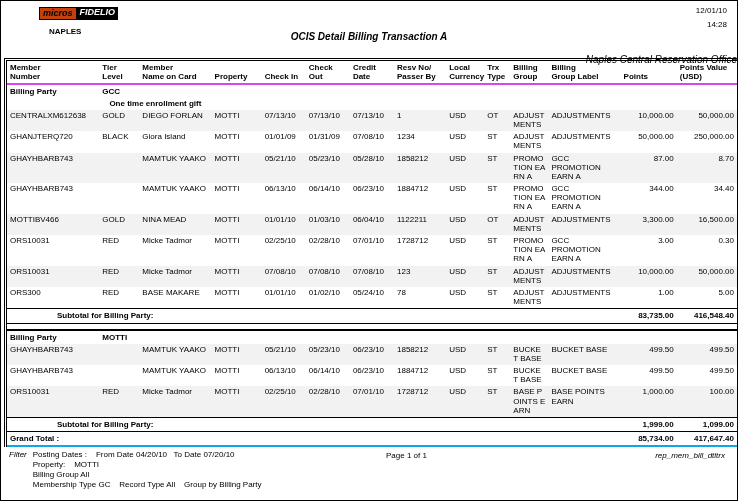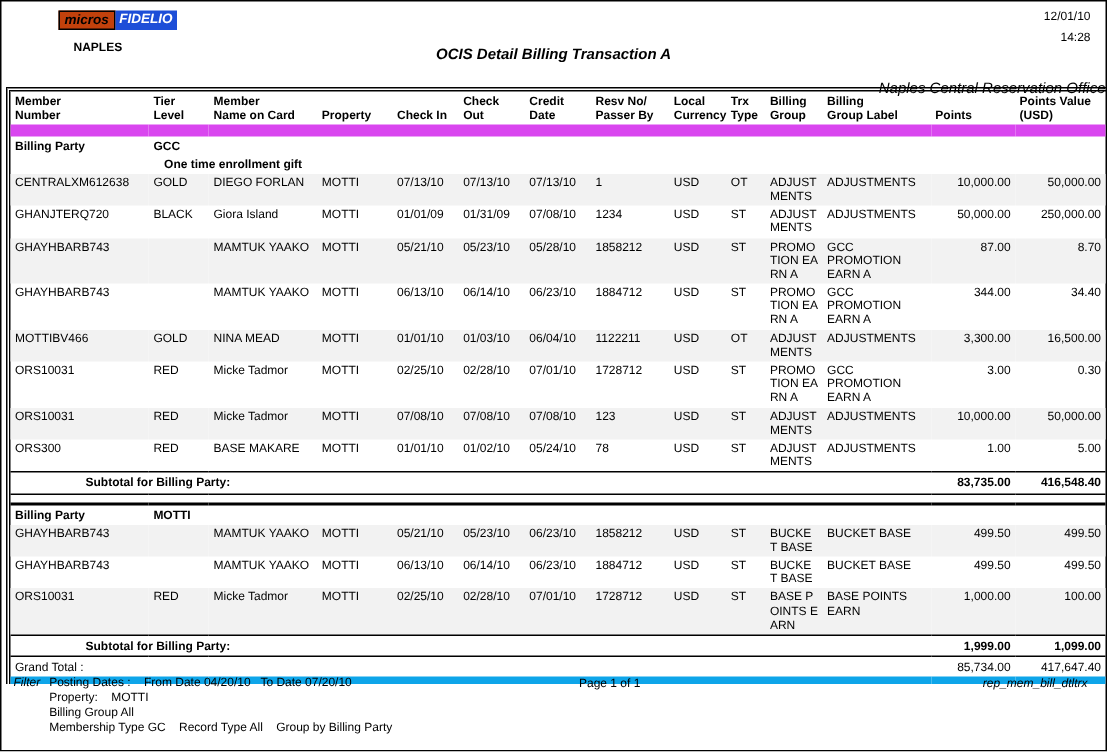--- a/index.html
+++ b/index.html
@@ -4,44 +4,44 @@
 <style>
   html,body{margin:0;padding:0;background:#fff;}
   body{width:738px;height:501px;position:relative;overflow:hidden;
        font-family:"Liberation Sans","DejaVu Sans",sans-serif;color:#000;}
   .page{position:absolute;inset:0;border:1px solid #000;background:#fff;}
 
   
   .rpt-header{position:absolute;top:0;left:0;right:0;height:56px;}
   .logo{position:absolute;left:38px;top:6px;display:inline-flex;align-items:stretch;font-size:9px;font-weight:bold;line-height:11px;}
   .logo .micros{border:1px solid #000;padding:0 3px;background:#c2410c;font-style:italic;}
-  .logo .fidelio{background:#1d4ed8;color:#fff;padding:0 3px;font-style:italic;}
+  .logo .fidelio{background:#000000;color:#fff;padding:0 3px;font-style:italic;}
   .logo-sub{position:absolute;left:48px;top:26px;font-size:8px;font-weight:bold;}
   .office-title{position:absolute;top:5px;left:0;right:0;text-align:right;font-size:10px;font-style:italic;margin-top:48px;}
   .report-title{position:absolute;top:30px;left:0;right:0;text-align:center;font-size:10px;font-style:italic;font-weight:bold;}
   .rpt-date{position:absolute;right:10px;top:5px;font-size:8px;}
   .rpt-time{position:absolute;right:10px;top:19px;font-size:8px;}
 
   
   .table-wrap{position:absolute;top:57px;left:3px;width:730px;
               border-left:3px double #000;border-right:3px double #000;border-top:3px double #000;}
   table{border-collapse:collapse;table-layout:fixed;width:100%;}
   th{font-size:8px;font-weight:bold;text-align:left;vertical-align:bottom;
-     padding:2px 3px;border-bottom:8px solid #d946ef;white-space:pre-line;line-height:1.15;}
+     padding:2px 3px;border-bottom:2px solid #d946ef;white-space:pre-line;line-height:1.15;}
   th.c{text-align:left;}
   td{font-size:8px;vertical-align:top;padding:1px 3px 2px 3px;line-height:1.15;word-wrap:break-word;}
   td.r{text-align:right;}
   td.bg-col{word-break:break-all;}
   tr.stripe td{background:#f2f2f2;}
   tr.section-hdr td{font-weight:bold;padding-top:2px;}
   tr.note-row td{font-weight:bold;text-align:center;padding-top:0;}
   tr.subtotal td{font-weight:bold;border-top:1px solid #000;border-bottom:1px solid #000;padding:2px 3px;}
   tr.subtotal td.lbl{padding-left:50px;}
   tr.spacer td{height:5px;border-bottom:2px solid #000;padding:0;}
-  tr.grand td{font-weight:normal;border-top:1px solid #000;border-bottom:5px solid #0ea5e9;padding:2px 3px;margin-left:30px;}
+  tr.grand td{font-weight:bold;border-top:1px solid #000;border-bottom:2px solid #0ea5e9;padding:2px 3px;margin-left:30px;}
 
   
   .rpt-footer{position:absolute;left:0;right:0;bottom:0;height:52px;font-size:8px;}
   .filter-block{position:absolute;left:8px;top:2px;display:flex;align-items:flex-start;}
   .filter-label{font-style:italic;margin-right:6px;}
   .filter-lines div{white-space:pre;line-height:10px;}
   .page-indicator{position:absolute;left:385px;top:3px;}
   .report-id{position:absolute;right:12px;top:3px;font-style:italic;}
 </style>
 </head>

